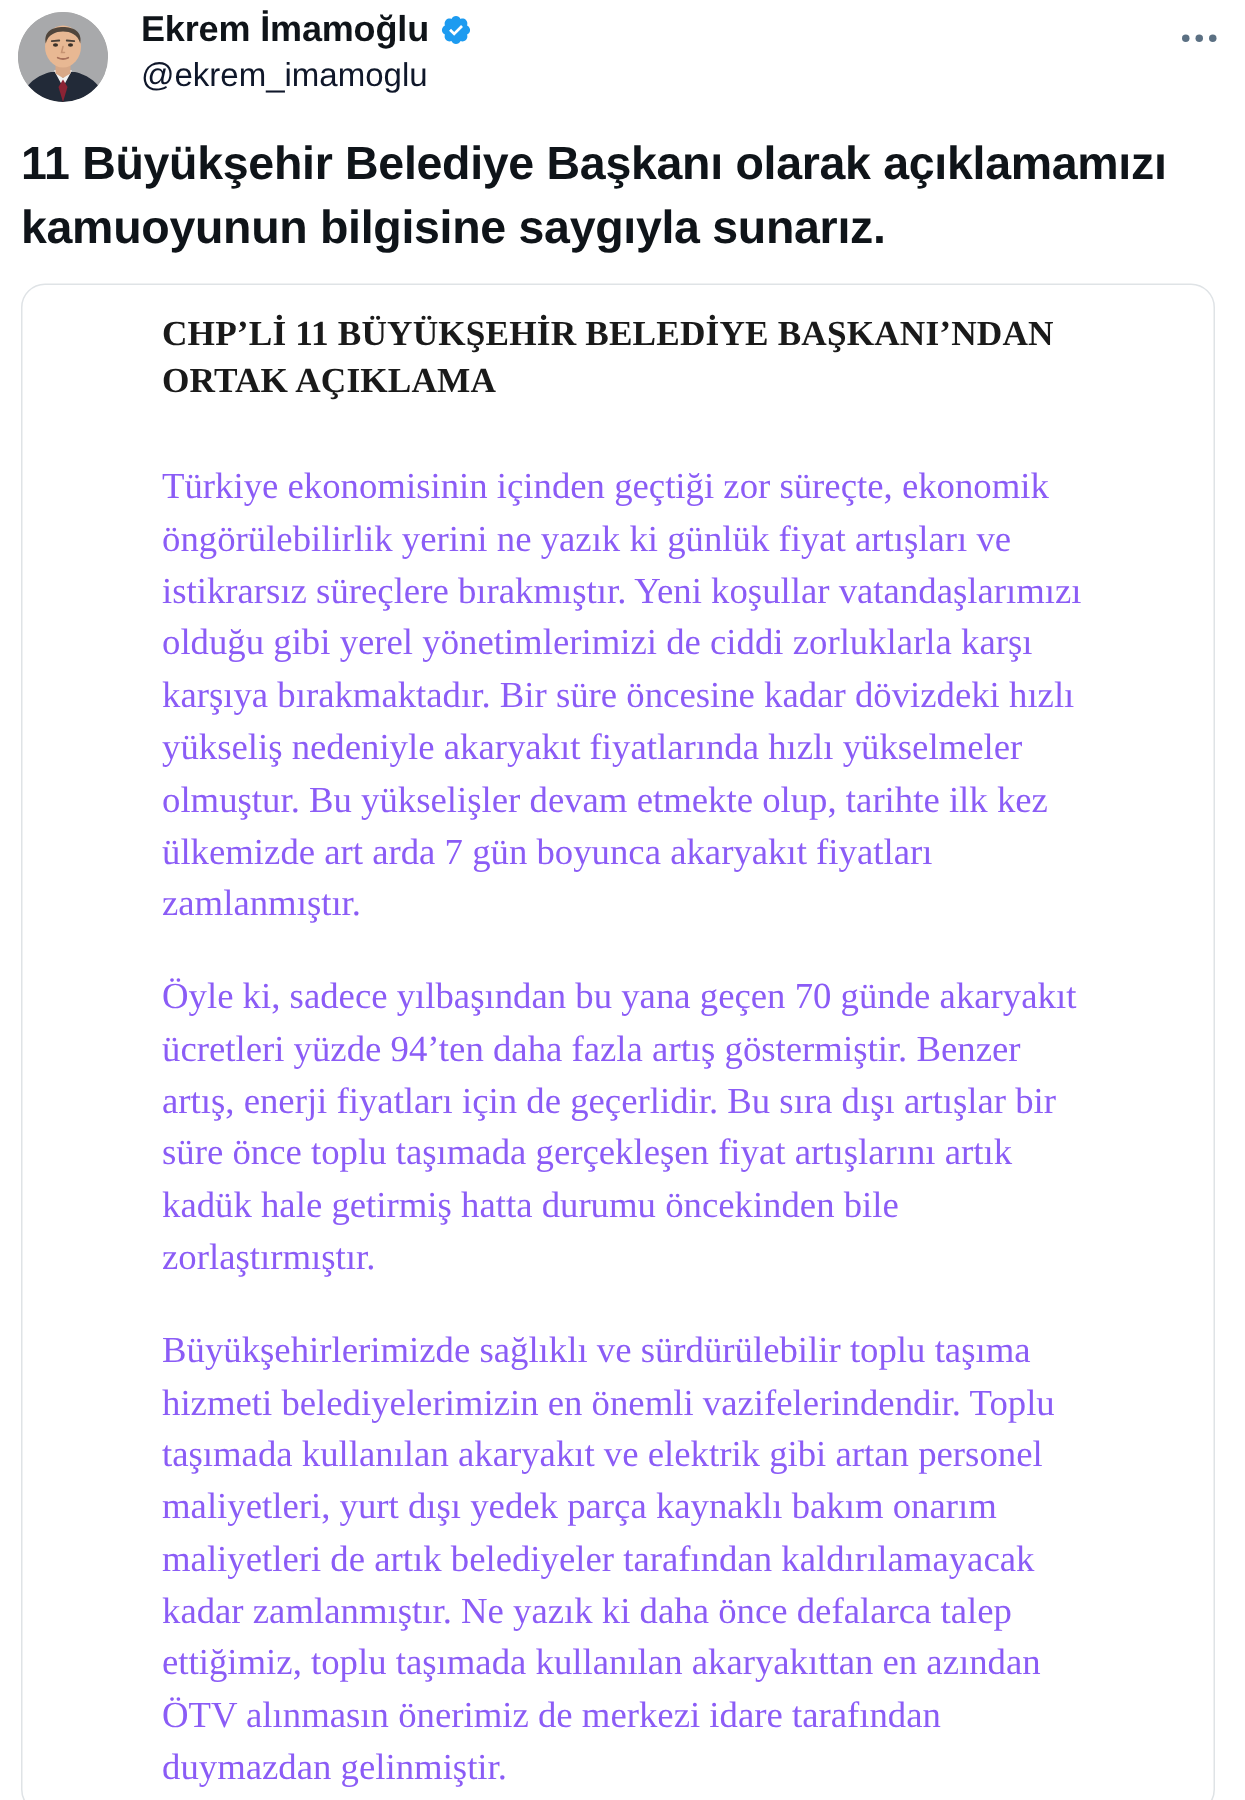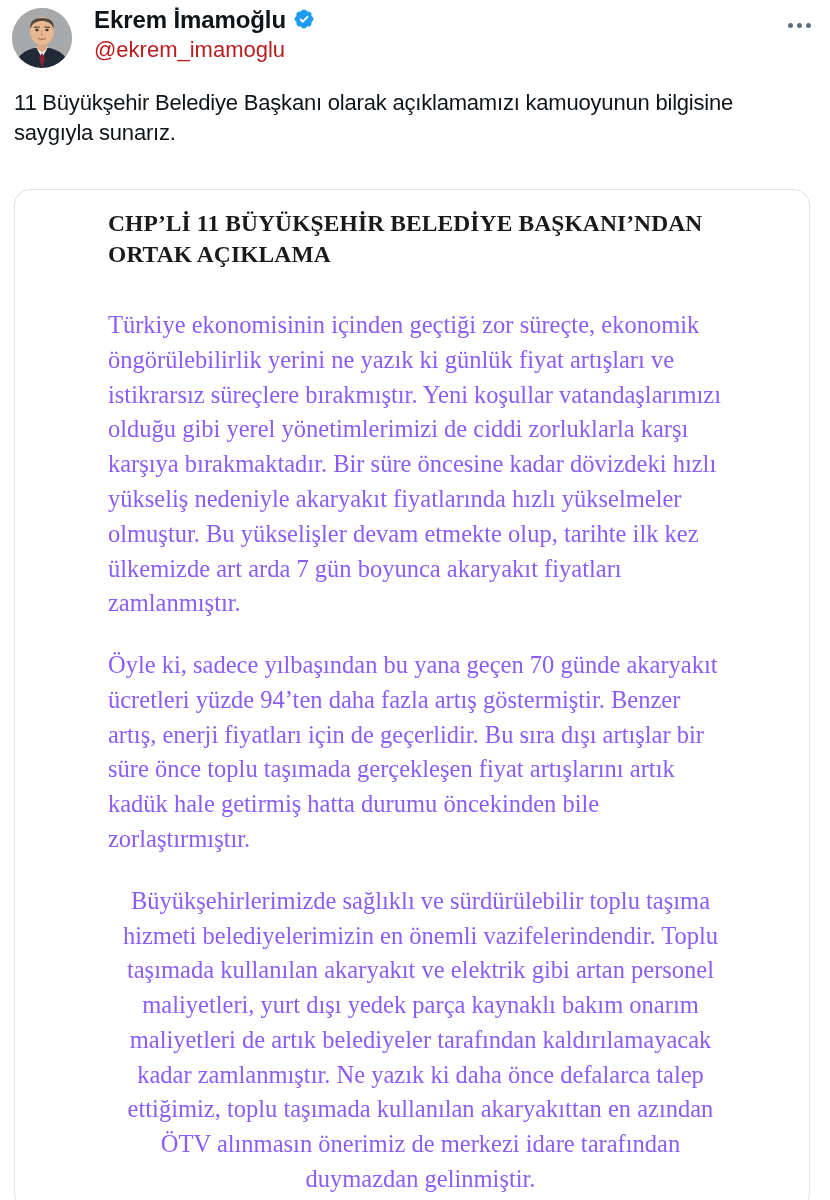--- a/index.html
+++ b/index.html
@@ -49,21 +49,21 @@
     display: flex;
     flex-direction: column;
     justify-content: flex-start;
     padding-top: 2px;
     flex: 1 1 auto;
     min-width: 0;
   }
 
   .name-row {
     display: flex;
-    align-items: flex-start;
+    align-items: center;
     line-height: 1;
   }
 
   .display-name {
     font-size: 24px;
     font-weight: 700;
     color: #0f1419;
     letter-spacing: -0.1px;
     white-space: nowrap;
   }
@@ -71,21 +71,21 @@
   .verified-badge {
     width: 22px;
     height: 22px;
     margin-left: 7px;
     flex: 0 0 22px;
     display: block;
   }
 
   .handle {
     font-size: 22px;
-    color: #b91c1c;
+    color: #0f172a;
     margin-top: 7px;
     line-height: 1;
     white-space: nowrap;
   }
 
   .more-button {
     flex: 0 0 auto;
     width: 34px;
     height: 30px;
     margin-top: 4px;
@@ -99,24 +99,24 @@
     width: 5px;
     height: 5px;
     border-radius: 50%;
     background: #5b7083;
     display: block;
   }
 
   
   .tweet-text {
     padding: 16px 22px 0 14px;
-    font-size: 22px;
+    font-size: 31px;
     line-height: 1.38;
     color: #0f1419;
-    font-weight: 400;
+    font-weight: 700;
     letter-spacing: -0.2px;
   }
 
   
   .doc-card {
     position: absolute;
     left: 14px;
     top: 189px;
     width: 796px;
     height: 1020px;
@@ -145,21 +145,21 @@
 
   .doc-p {
     font-family: "Liberation Serif", serif;
     font-size: 24.5px;
     line-height: 1.42;
     color: #8b5cf6;
     margin: 0 0 27px 0;
     max-width: 625px;
     text-align: left;
   }
-  .doc-p:last-child { margin-bottom: 8px; text-align: center; }
+  .doc-p:last-child { margin-bottom: 8px; }
 </style>
 </head>
 <body>
 
 <div class="tweet">
 
   <div class="tweet-header">
 
     <div class="avatar-wrap">
       <svg class="avatar-svg" viewBox="0 0 60 60">

